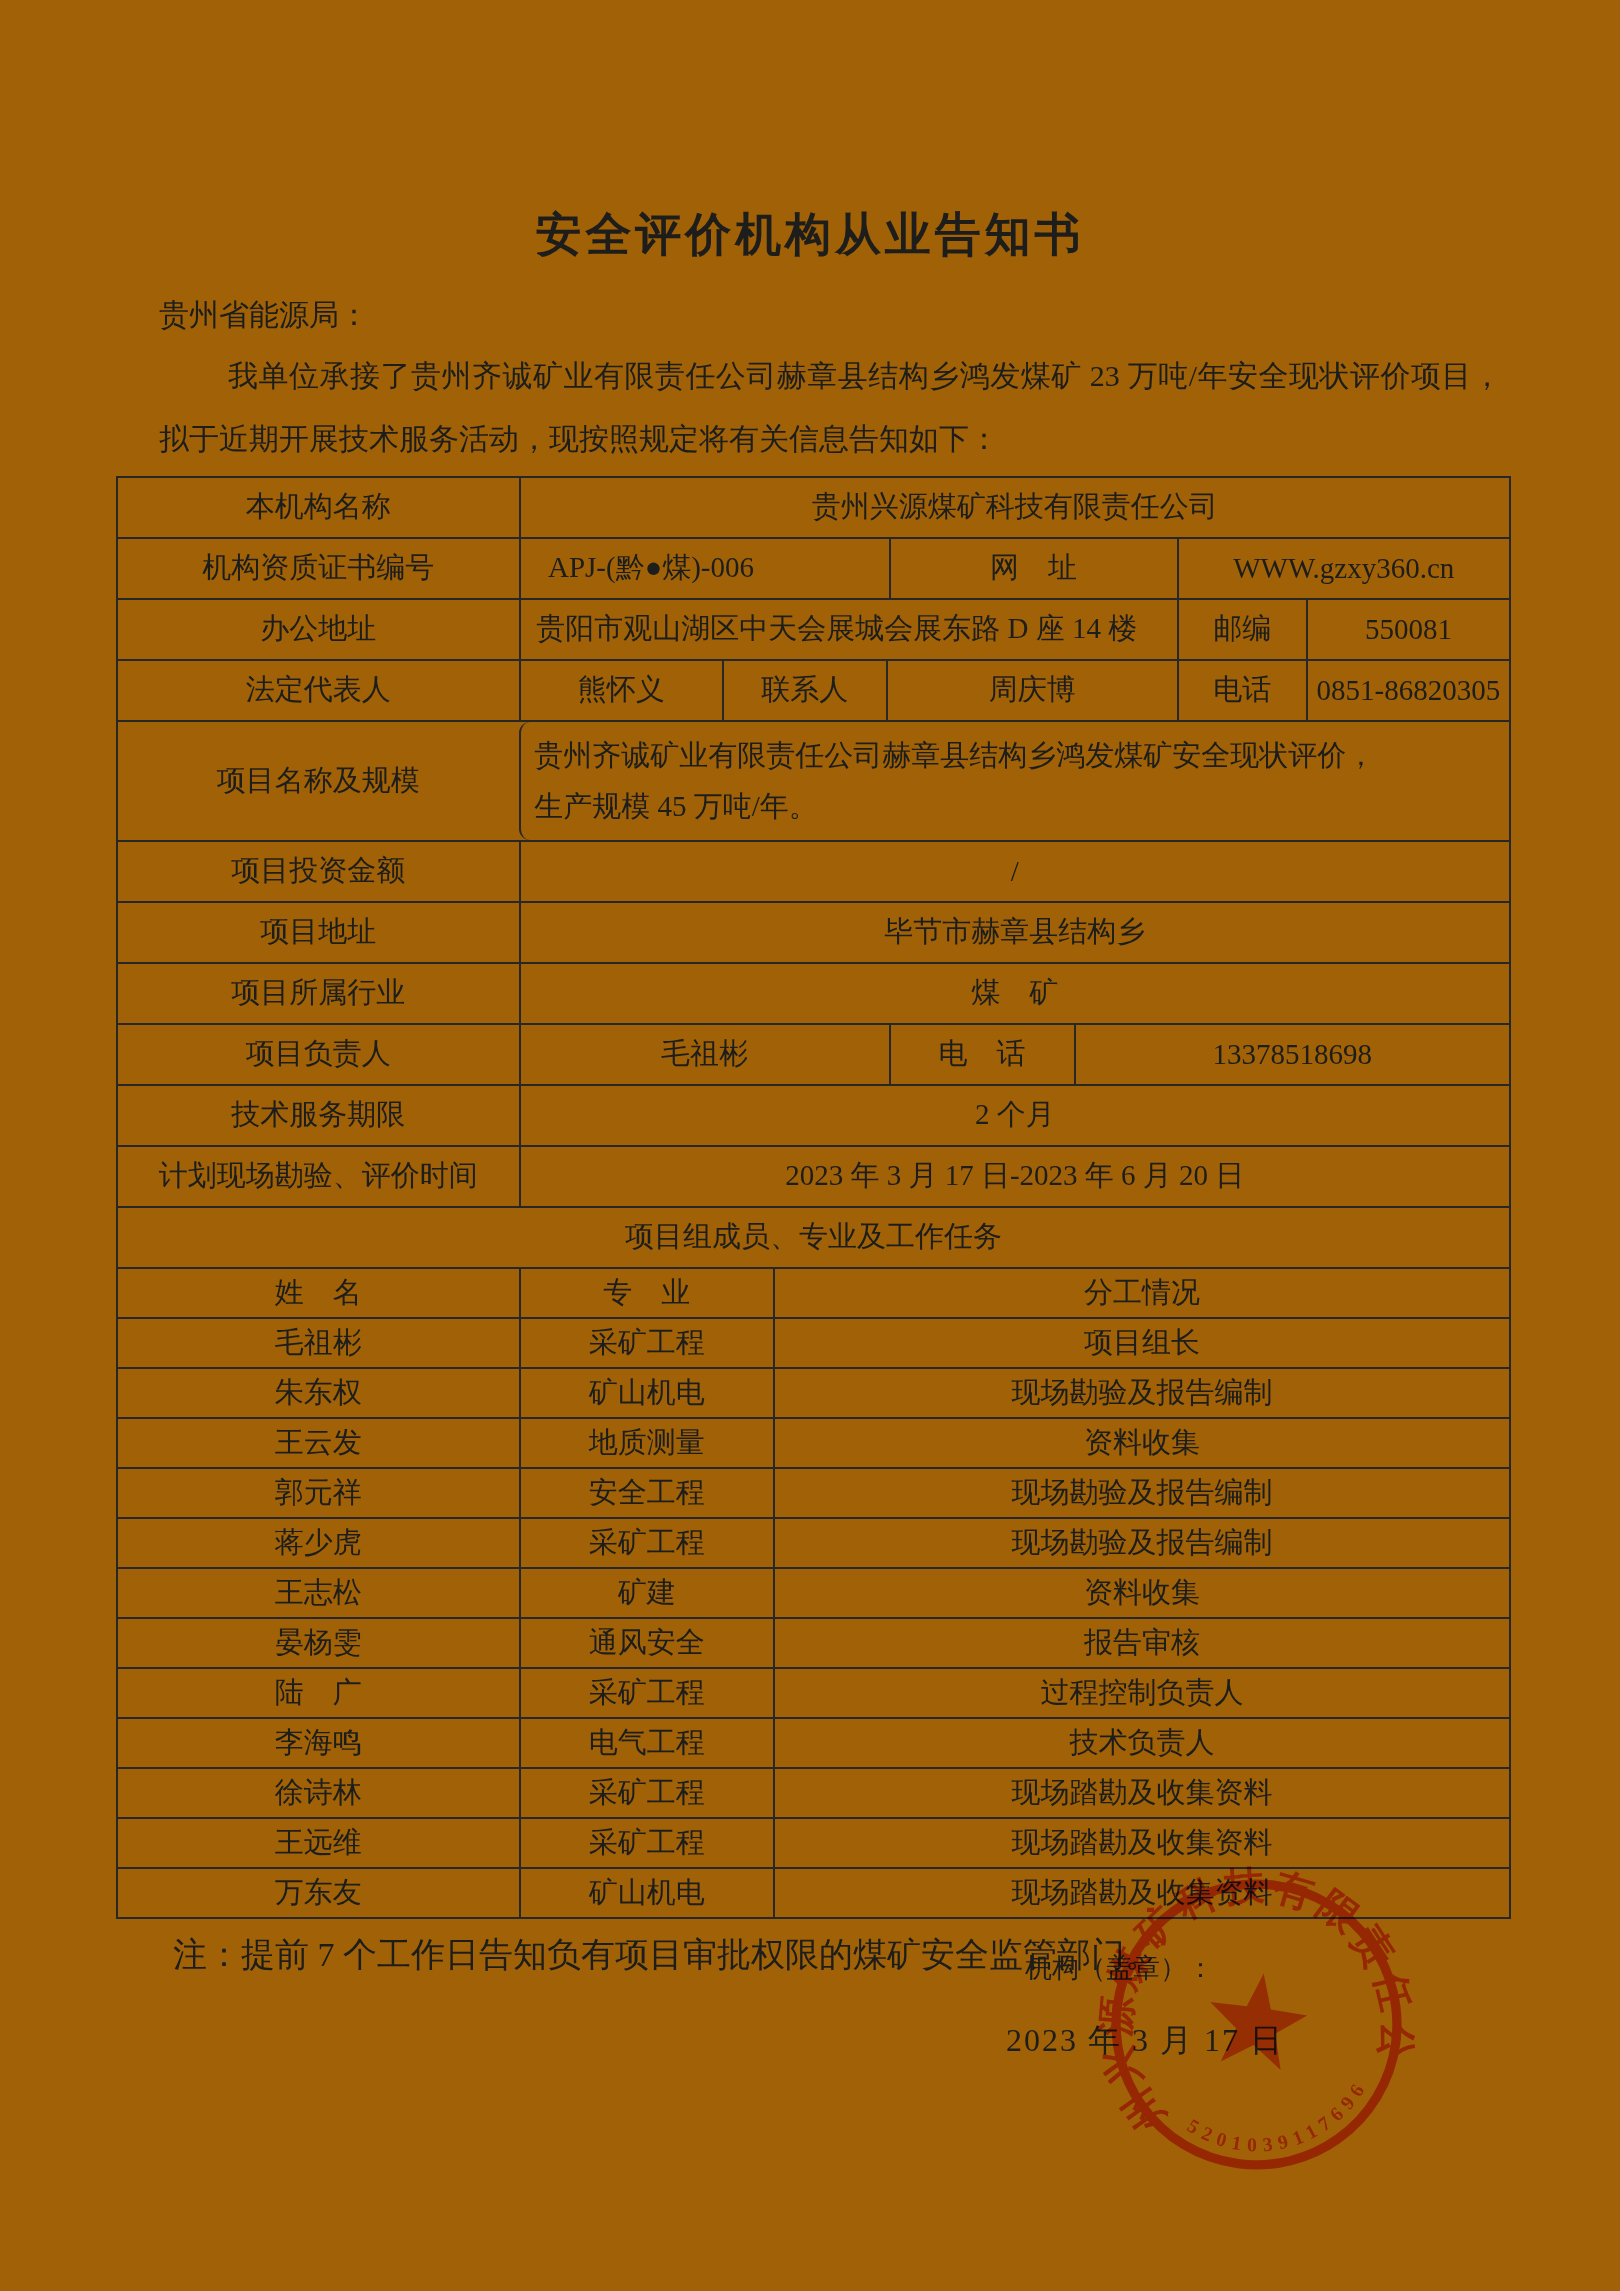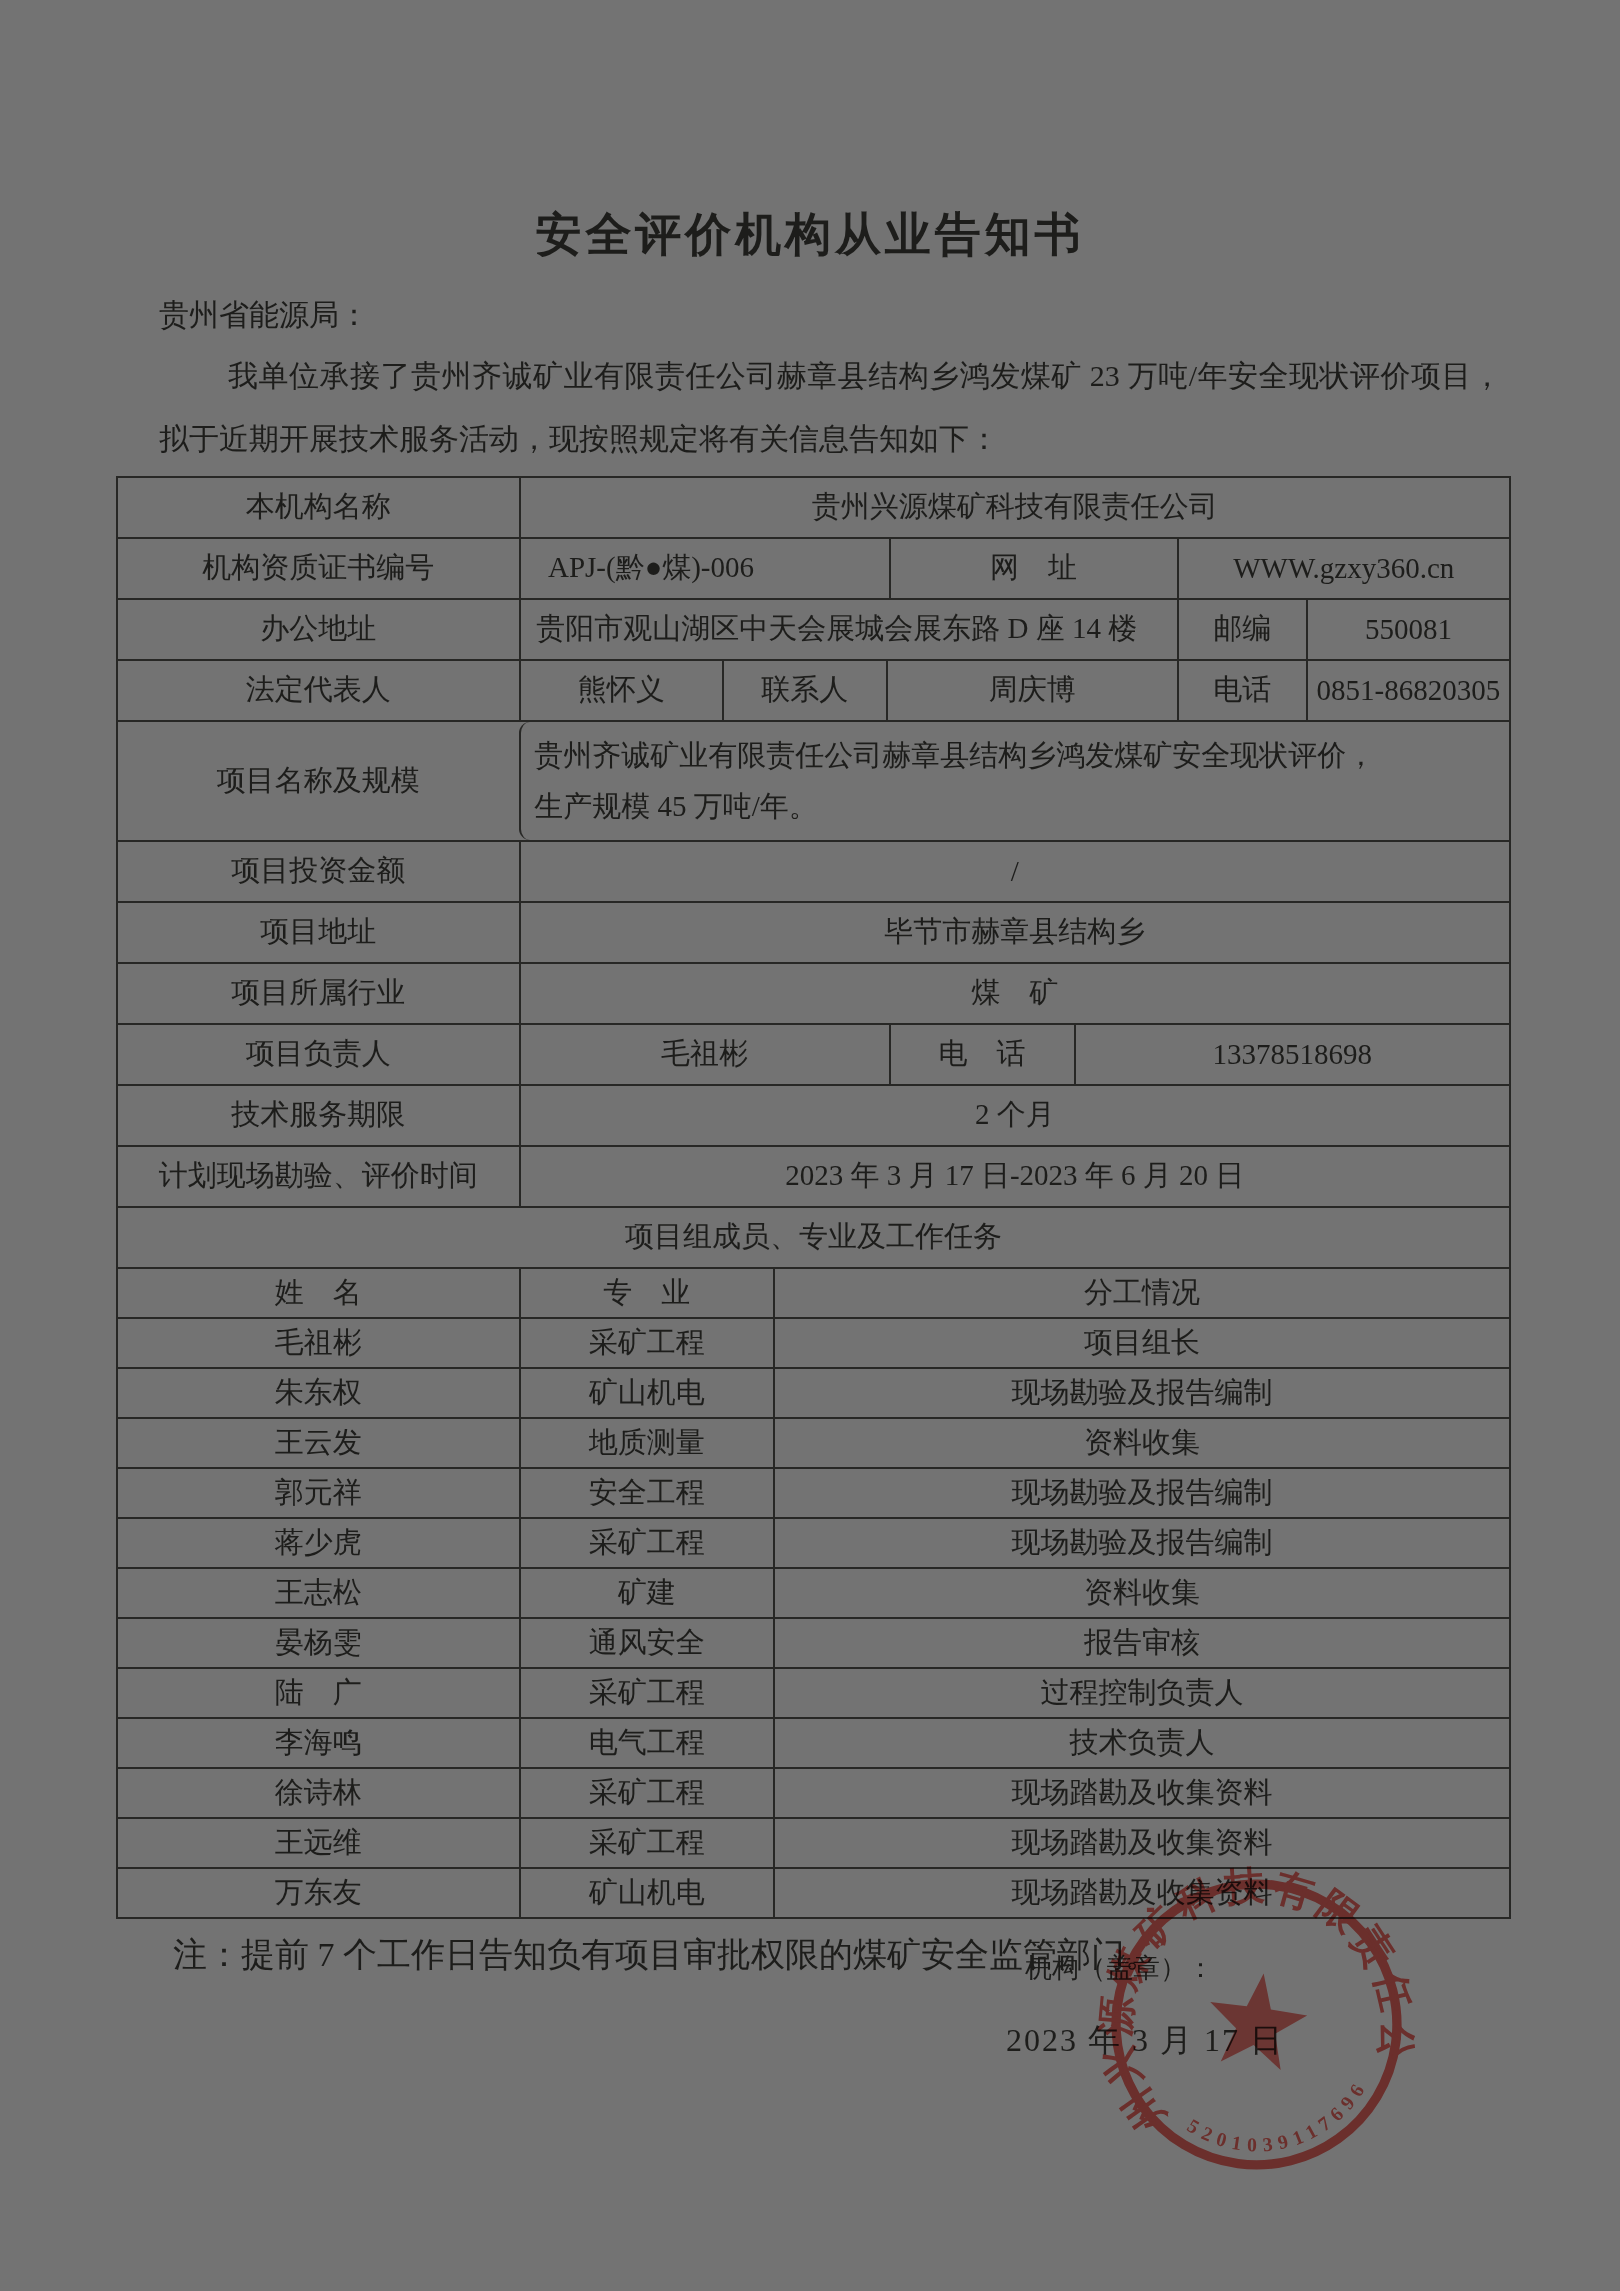--- a/index.html
+++ b/index.html
@@ -5,21 +5,21 @@
   :root{
     --ink:#1d1d1b;
     --line:#272725;
     --red:#ea5048;
   }
   html,body{margin:0;padding:0;background:#e9e9e7;}
   .page{
     position:relative;
     width:1620px;height:2292px;
     margin:0 auto;
-    background:#737373;
+    background:#a16207;
     color:var(--ink);
     font-family:"Liberation Serif","DejaVu Serif",serif;
     overflow:hidden;
   }
   .title{
     margin:0;
     padding-top:204px;
     text-align:center;
     font-size:46px;
     font-weight:bold;

